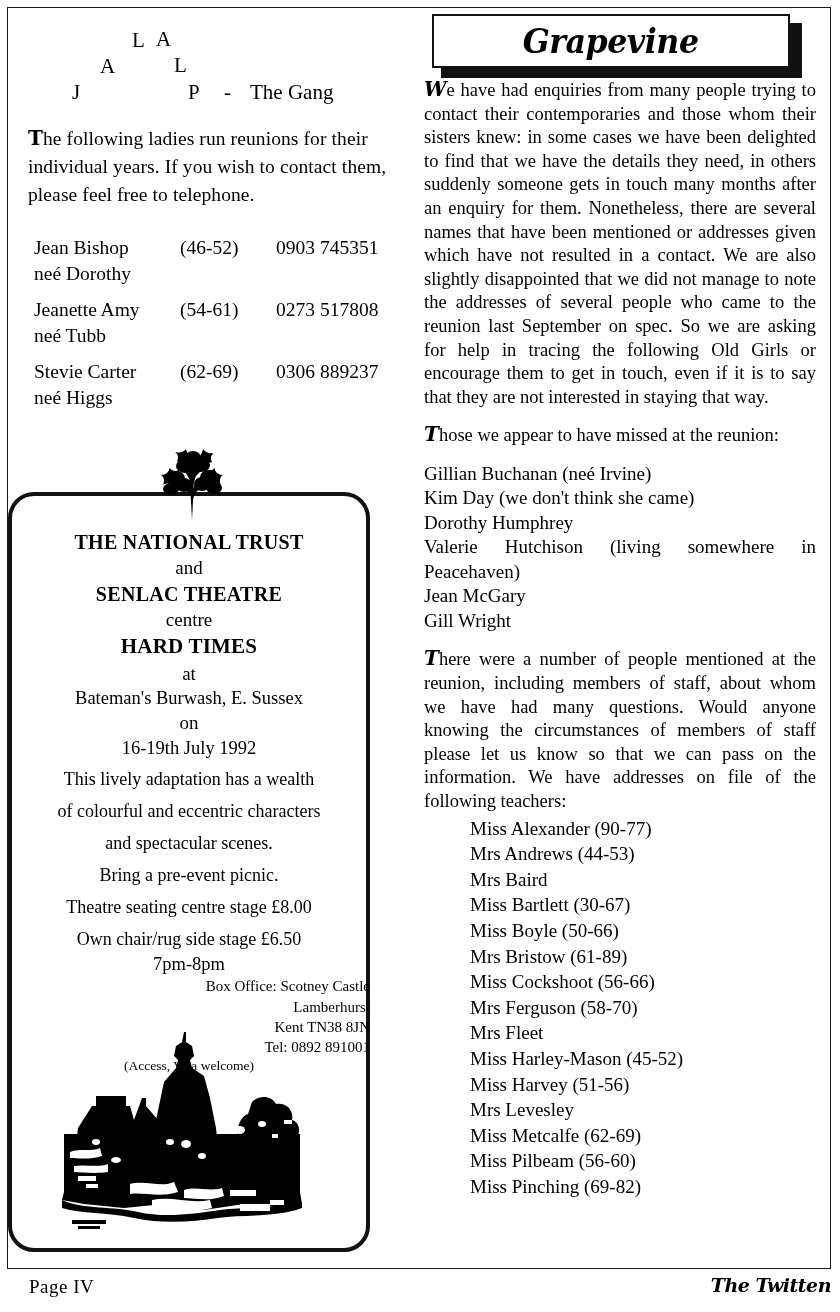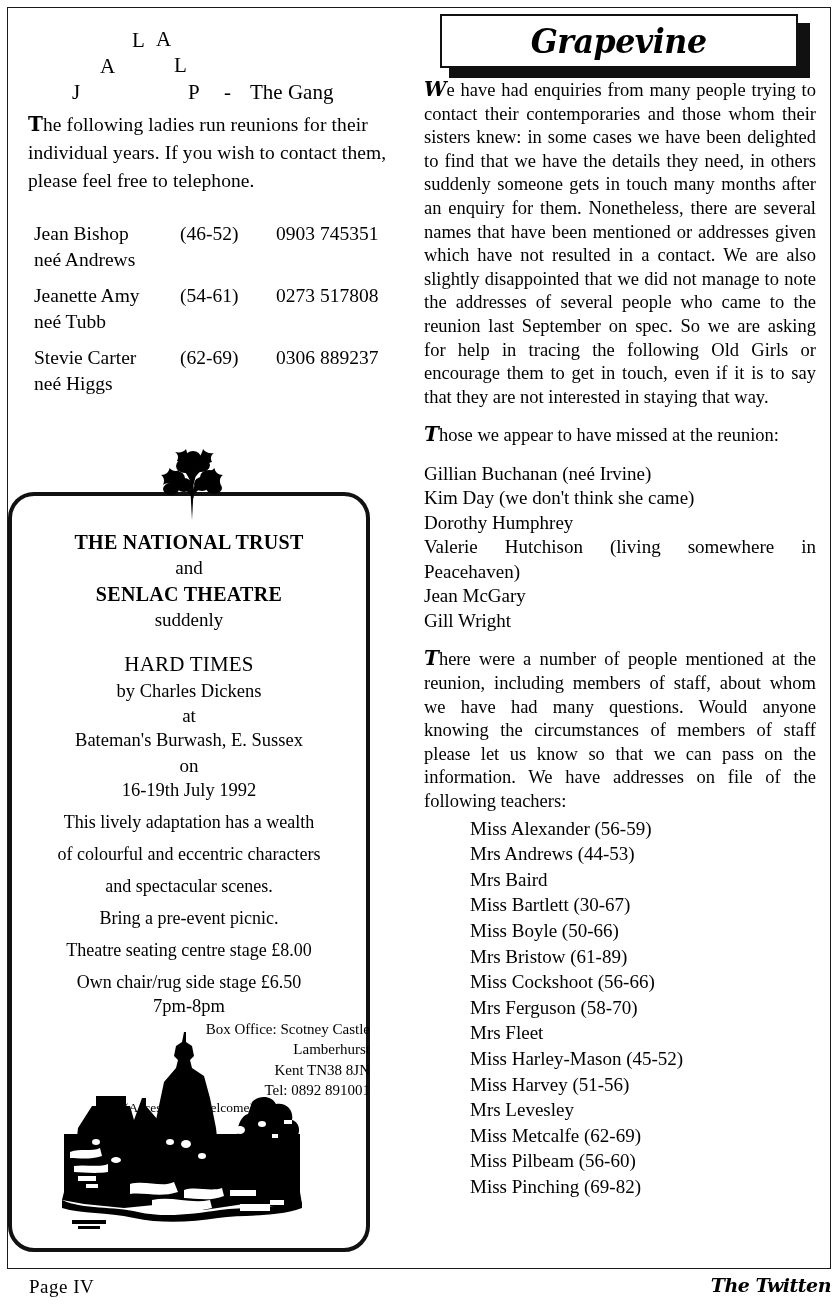--- a/index.html
+++ b/index.html
@@ -56,21 +56,21 @@
   .g-L2 { left: 146px; top: 33px; }
   .g-J  { left: 44px;  top: 60px; }
   .g-P  { left: 160px; top: 60px; }
   .g-dash { left: 196px; top: 60px; }
   .g-gang { left: 222px; top: 60px; }
 
   
   .intro {
     font-size: 19.5px;
     line-height: 28px;
-    margin-top: 8px;
+    margin-top: 22px;
     letter-spacing: 0.1px;
   }
   .dropcap-blk {
     font-family: "DejaVu Serif", "Liberation Serif", serif;
     font-weight: bold;
     font-size: 20px;
     font-style: normal;
   }
 
   
@@ -120,41 +120,41 @@
     width: 362px;
     text-align: center;
     z-index: 2;
   }
   .ad-l {
     display: block;
     line-height: 1.22;
   }
   .ad-big   { font-size: 20px; font-weight: bold; letter-spacing: 0.3px; margin-top: 2px; }
   .ad-med   { font-size: 19px; margin-top: 2px; }
-  .ad-title { font-size: 21px; font-weight: normal; letter-spacing: 0.2px; margin-top: 21px; }
+  .ad-title { font-size: 21px; font-weight: bold; letter-spacing: 0.2px; margin-top: 3px; }
   .ad-reg   { font-size: 18.5px; margin-top: 2px; }
   .ad-body  { font-size: 18px; margin-top: 10px; }
   .ad-small { font-size: 15px; margin-top: 2px; text-align: right; }
   .ad-xsmall{ font-size: 13.5px; margin-top: 1px; }
 
   #castle-illo {
     position: absolute;
     left: 26px;
     bottom: 16px;
     width: 300px;
     height: 212px;
     z-index: 2;
   }
 
   
   #masthead {
     position: relative;
     width: 355px;
     height: 64px;
-    margin-left: 16px;
+    margin-left: 8px;
   }
   #masthead-shadow {
     position: absolute;
     left: 9px; top: 9px;
     width: 361px; height: 55px;
     background: #111;
   }
   #masthead-box {
     position: absolute;
     left: 0; top: 0;
@@ -248,21 +248,21 @@
     <span class="g-P">P</span>
     <span class="g-dash">-</span>
     <span class="g-gang">The Gang</span>
   </div>
 
   <div class="intro"><span class="dropcap-blk">T</span><span>he following ladies run reunions for their individual years.  If you wish to contact them, please feel free to telephone.</span></div>
 
   <div class="contacts">
     <div class="contact-row">
       <span class="c-name">Jean Bishop</span>
-      <span class="c-nee">neé Andrews</span>
+      <span class="c-nee">neé Dorothy</span>
       <span class="c-years">(46-52)</span>
       <span class="c-tel">0903 745351</span>
     </div>
     <div class="contact-row">
       <span class="c-name">Jeanette Amy</span>
       <span class="c-nee">neé Tubb</span>
       <span class="c-years">(54-61)</span>
       <span class="c-tel">0273 517808</span>
     </div>
     <div class="contact-row">
@@ -294,23 +294,22 @@
       <ellipse cx="25" cy="37" rx="8" ry="7"></ellipse>
       <ellipse cx="43" cy="36" rx="8" ry="7"></ellipse>
       <rect x="32" y="12" width="2.6" height="38"></rect>
     </g>
   </svg>
 
   <div class="advert-content">
     <span class="ad-l ad-big">THE NATIONAL TRUST</span>
     <span class="ad-l ad-med">and</span>
     <span class="ad-l ad-big">SENLAC THEATRE</span>
-    <span class="ad-l ad-med">suddenly</span>
+    <span class="ad-l ad-med">centre</span>
     <span class="ad-l ad-title">HARD TIMES</span>
-    <span class="ad-l ad-reg">by Charles Dickens</span>
     <span class="ad-l ad-med">at</span>
     <span class="ad-l ad-reg">Bateman's Burwash, E. Sussex</span>
     <span class="ad-l ad-med">on</span>
     <span class="ad-l ad-reg">16-19th July 1992</span>
     <span class="ad-l ad-body">This lively adaptation has a wealth</span>
     <span class="ad-l ad-body">of colourful and eccentric characters</span>
     <span class="ad-l ad-body">and spectacular scenes.</span>
     <span class="ad-l ad-body">Bring a pre-event picnic.</span>
     <span class="ad-l ad-body">Theatre seating centre stage £8.00</span>
     <span class="ad-l ad-body">Own chair/rug side stage £6.50</span>
@@ -386,21 +385,21 @@
     <span class="nm">Kim Day (we don't think she came)</span>
     <span class="nm">Dorothy Humphrey</span>
     <span class="nm wrap">Valerie Hutchison (living somewhere in Peacehaven)</span>
     <span class="nm">Jean McGary</span>
     <span class="nm">Gill Wright</span>
   </div>
 
   <div class="para"><span class="blk-cap">T</span><span>here were a number of people mentioned at the reunion, including members of staff, about whom we have had many questions.  Would anyone knowing the circumstances of members of staff please let us know so that we can pass on the information.   We have addresses on file of the following teachers:</span></div>
 
   <div class="teacherlist">
-    <span class="tc">Miss Alexander (56-59)</span>
+    <span class="tc">Miss Alexander (90-77)</span>
     <span class="tc">Mrs Andrews (44-53)</span>
     <span class="tc">Mrs Baird</span>
     <span class="tc">Miss Bartlett (30-67)</span>
     <span class="tc">Miss Boyle (50-66)</span>
     <span class="tc">Mrs Bristow (61-89)</span>
     <span class="tc">Miss Cockshoot (56-66)</span>
     <span class="tc">Mrs Ferguson (58-70)</span>
     <span class="tc">Mrs Fleet</span>
     <span class="tc">Miss Harley-Mason (45-52)</span>
     <span class="tc">Miss Harvey (51-56)</span>

